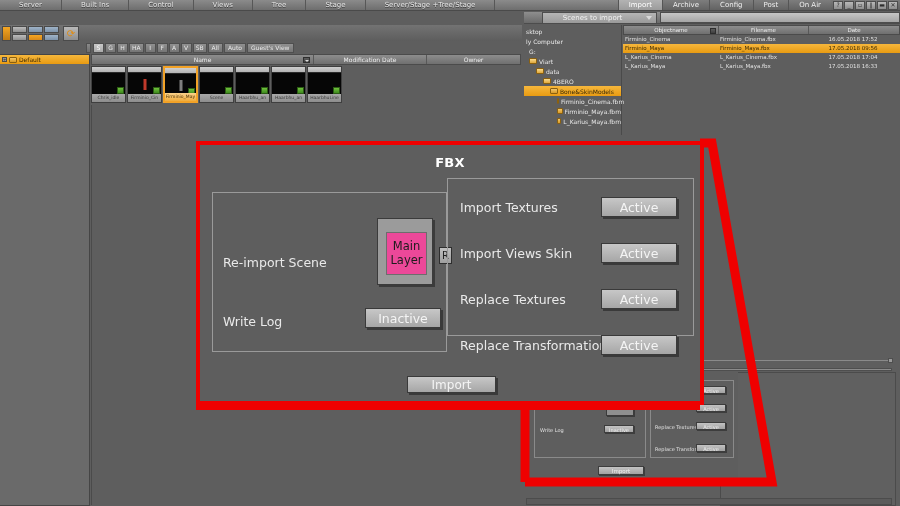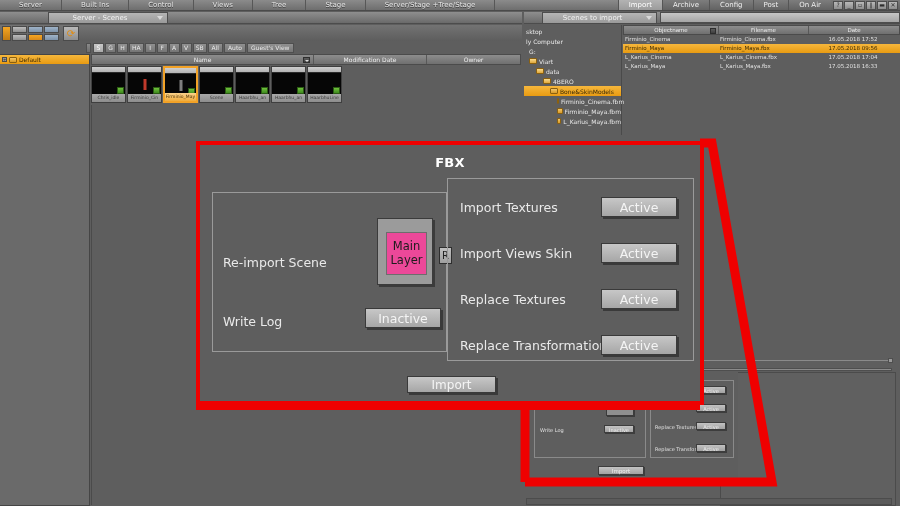--- a/index.html
+++ b/index.html
@@ -328,21 +328,21 @@
   .zd-title {
     position: absolute; left: 0; top: 10px; width: 100%;
     text-align: center; font-size: 13px; font-weight: bold; color: #ffffff;
     letter-spacing: 0.2px;
   }
   .zd-groupL {
     position: absolute; left: 12px; top: 47px; width: 235px; height: 160px;
     border: 1px solid #9a9a9a;
   }
   .zd-groupR {
-    position: absolute; left: 247px; top: 33px; width: 247px; height: 183px;
+    position: absolute; left: 247px; top: 33px; width: 247px; height: 158px;
     border: 1px solid #9a9a9a;
   }
   .zd-lbl {
     position: absolute; font-size: 12.5px; color: #e9e9e9; white-space: nowrap;
   }
   .zd-btn {
     position: absolute; width: 76px; height: 20px;
     background: linear-gradient(#c7c7c7,#a6a6a6);
     border: 1px solid #3a3a3a;
     box-shadow: 2px 2px 0 #3a3a3a;
@@ -404,26 +404,20 @@
       <div class="win-btn">_</div>
       <div class="win-btn">▫</div>
       <div class="win-btn">‖</div>
       <div class="win-btn">▬</div>
       <div class="win-btn">✕</div>
     </div>
   </div>
 
   <div class="left-pane">
 
-    <div class="pane-tabstrip">
-      <div class="pane-tab">
-        <span>Server - Scenes</span>
-        <span class="caret"></span>
-      </div>
-    </div>
 
     <div class="toolbar-row">
       <div class="tb-group">
         <div class="tb-tall"></div>
         <div class="tb-stack">
           <div class="tb-btn"></div>
           <div class="tb-btn"></div>
         </div>
         <div class="tb-stack">
           <div class="tb-btn blue"></div>

